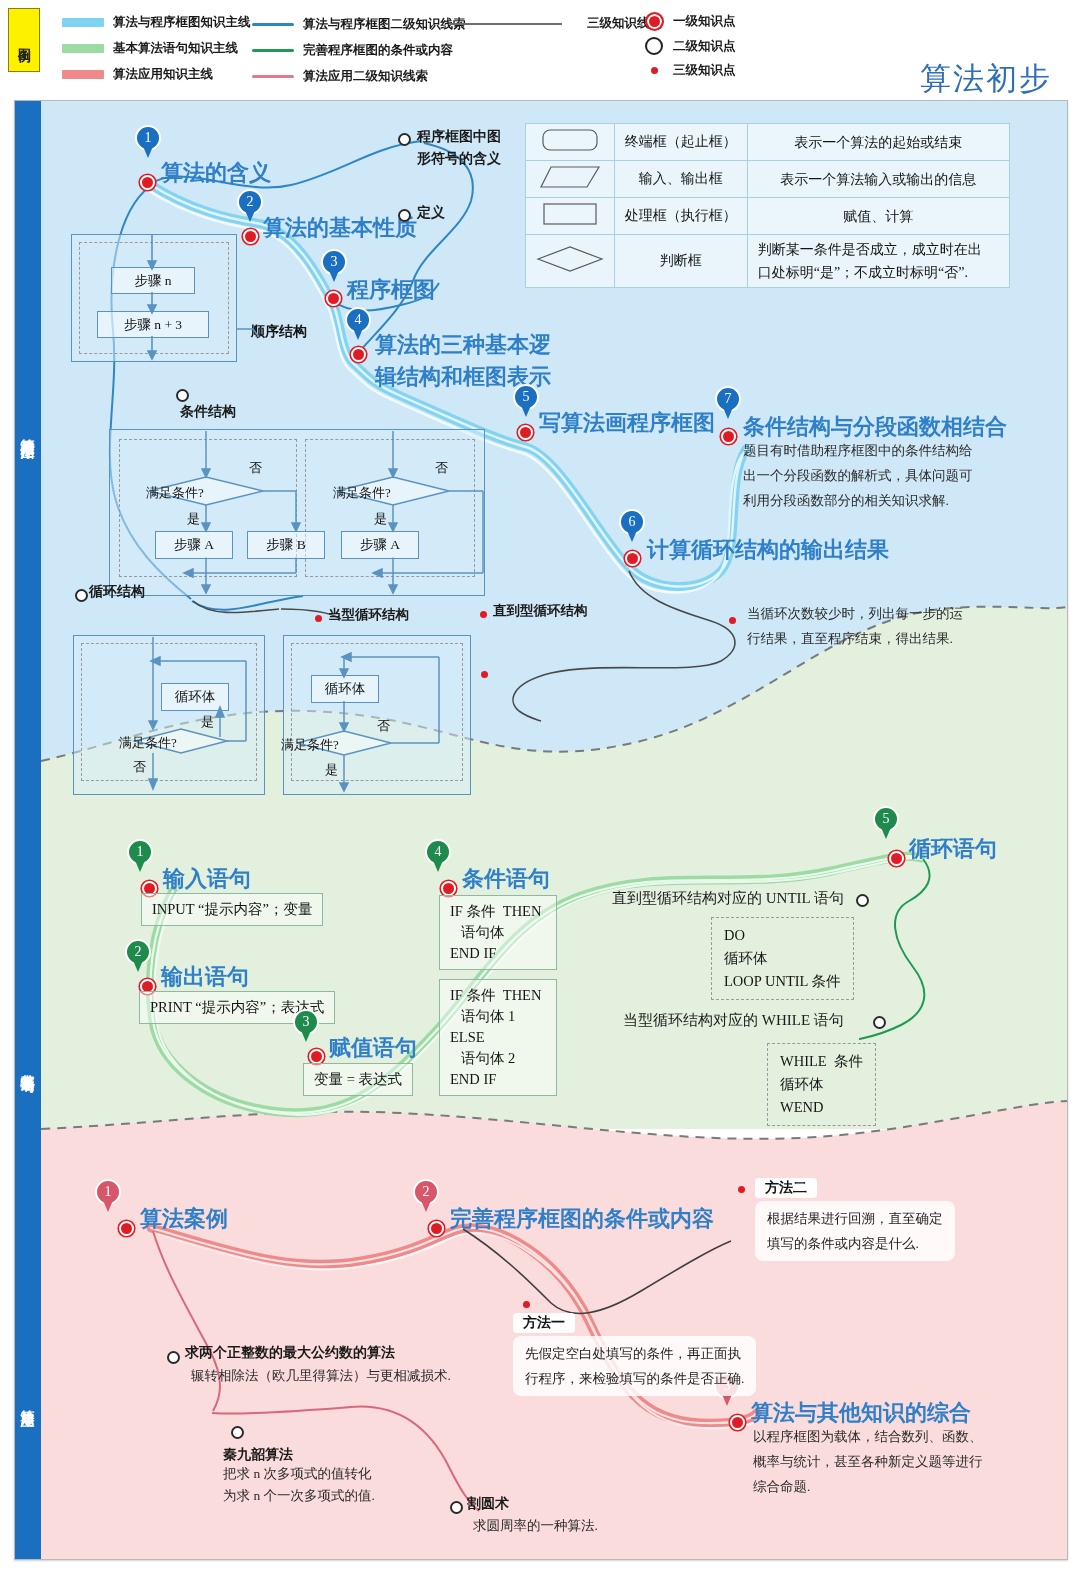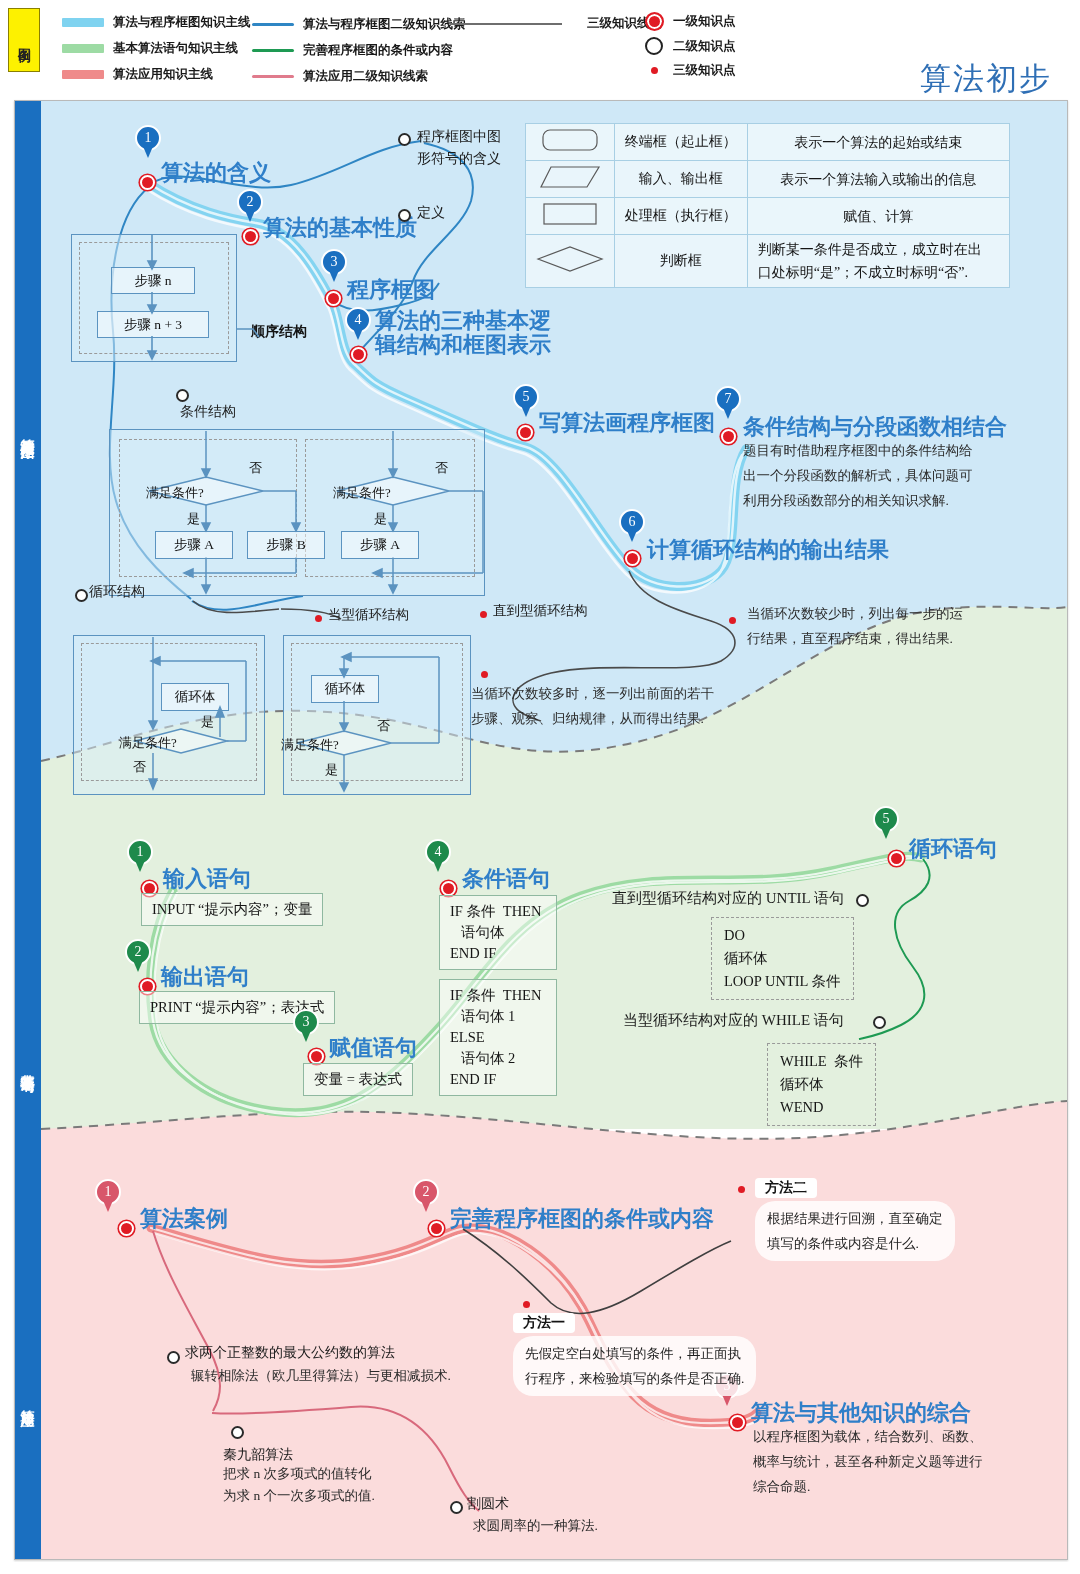--- a/index.html
+++ b/index.html
@@ -49,33 +49,33 @@
   .pin.r .head{background:#d8566a;} .pin.r .tail{border-top-color:#d8566a;}
 
   .nd{position:absolute;z-index:5;}
   .nd1{width:15px;height:15px;border-radius:50%;background:#e01b24;border:2.2px solid #fff;
       box-sizing:border-box;box-shadow:0 0 0 1.6px #e01b24;}
   .nd2{width:13px;height:13px;border-radius:50%;background:#fff;border:2px solid #2a2a2a;box-sizing:border-box;}
   .nd3{width:7px;height:7px;border-radius:50%;background:#e01b24;}
 
   .lbl1{position:absolute;color:#2f7fc9;font-size:22px;font-weight:bold;white-space:nowrap;z-index:5;
      font-family:"DejaVu Sans",sans-serif;}
-  .lbl2{position:absolute;color:#1b1b1b;font-size:14px;font-weight:normal;white-space:nowrap;z-index:5;}
+  .lbl2{position:absolute;color:#1b1b1b;font-size:14px;font-weight:bold;white-space:nowrap;z-index:5;}
   .lbl3{position:absolute;color:#2b2b2b;font-size:13.5px;z-index:5;line-height:25px;
      font-family:"Liberation Serif",serif;}
   .codebox{position:absolute;border:1px solid #8fb8a0;background:rgba(255,255,255,.45);
      padding:5px 10px;font-size:14.5px;line-height:21px;color:#151515;z-index:5;
      font-family:"Liberation Serif",serif;white-space:pre;}
   .dashbox{position:absolute;border:1.3px dashed #9a9a9a;background:transparent;padding:6px 12px;
      font-size:14.5px;line-height:23px;color:#151515;z-index:5;
      font-family:"Liberation Serif",serif;white-space:pre;}
   .bubble{position:absolute;z-index:5;}
   .bub-title{display:inline-block;background:#fff;border-radius:4px;padding:1px 10px;font-size:14px;
       font-weight:bold;color:#141414;}
-  .bub-body{background:rgba(255,255,255,.82);border-radius:20px;padding:5px 12px;margin-top:3px;
+  .bub-body{background:rgba(255,255,255,.82);border-radius:8px;padding:5px 12px;margin-top:3px;
       font-size:13.5px;line-height:25px;color:#1f1f1f;font-family:"Liberation Serif",serif;white-space:pre;}
 
   
   #symtable{position:absolute;left:510px;top:22px;width:485px;z-index:5;
       border:1px solid #9cc6de;background:rgba(255,255,255,.55);border-collapse:collapse;}
   #symtable td,#symtable th{border:1px solid #a8cfe4;text-align:center;color:#141414;
       font-family:"Liberation Serif",serif;font-size:14px;padding:3px 4px;}
   #symtable th{background:#a8d8ef;font-weight:bold;font-size:14.5px;padding:5px 4px;}
   #symtable tr:nth-child(odd) td{background:rgba(235,247,252,.6);}
   .fcell{font-size:13.5px;line-height:23px;}
@@ -250,21 +250,21 @@
     </div>
     <div class="nd nd1" style="left:311px;top:190px;"></div>
     <div class="lbl1" style="left:332px;top:174px;">程序框图</div>
 
     <div class="pin" style="left:330px;top:206px;">
       <div class="head"></div>
         <div class="tail"></div>
       <div class="num">4</div>
     </div>
     <div class="nd nd1" style="left:336px;top:246px;"></div>
-    <div class="lbl1" style="left:360px;top:208px;line-height:24px;white-space:pre;">算法的三种基本逻
+    <div class="lbl1" style="left:360px;top:228px;line-height:32px;white-space:pre;">算法的三种基本逻
 辑结构和框图表示</div>
 
     <div class="pin" style="left:498px;top:283px;">
       <div class="head"></div>
         <div class="tail"></div>
       <div class="num">5</div>
     </div>
     <div class="nd nd1" style="left:503px;top:324px;"></div>
     <div class="lbl1" style="left:524px;top:307px;">写算法画程序框图</div>
 
@@ -300,22 +300,20 @@
 
     <div class="nd nd3" style="left:300px;top:514px;"></div>
     <div class="lbl2" style="left:313px;top:505px;font-size:13.5px;">当型循环结构</div>
     <div class="nd nd3" style="left:465px;top:510px;"></div>
     <div class="lbl2" style="left:478px;top:501px;font-size:13.5px;">直到型循环结构</div>
 
     <div class="nd nd3" style="left:714px;top:516px;"></div>
     <div class="lbl3" style="left:732px;top:500px;white-space:pre;">当循环次数较少时，列出每一步的运
 行结果，直至程序结束，得出结果.</div>
     <div class="nd nd3" style="left:466px;top:570px;"></div>
-    <div class="lbl3" style="left:456px;top:580px;white-space:pre;">当循环次数较多时，逐一列出前面的若干
-步骤、观察、归纳规律，从而得出结果.</div>
 
     <div class="fcbox" style="left:56px;top:133px;width:164px;height:126px;"></div>
     <div class="fcdash" style="left:64px;top:141px;width:148px;height:110px;"></div>
     <div class="fcnode" style="left:96px;top:166px;width:82px;height:25px;">步骤 n</div>
     <div class="fcnode" style="left:82px;top:210px;width:110px;height:25px;">步骤 n + 3</div>
     <svg class="ovl" style="left:26px;z-index:5;" viewBox="0 0 1026 1458" preserveAspectRatio="none">
       <g stroke="#5b93c0" stroke-width="1.6" fill="#5b93c0">
         <line x1="111" y1="133" x2="111" y2="162"></line>
           <polygon points="107,160 115,160 111,168"></polygon>
         <line x1="111" y1="191" x2="111" y2="206"></line>

